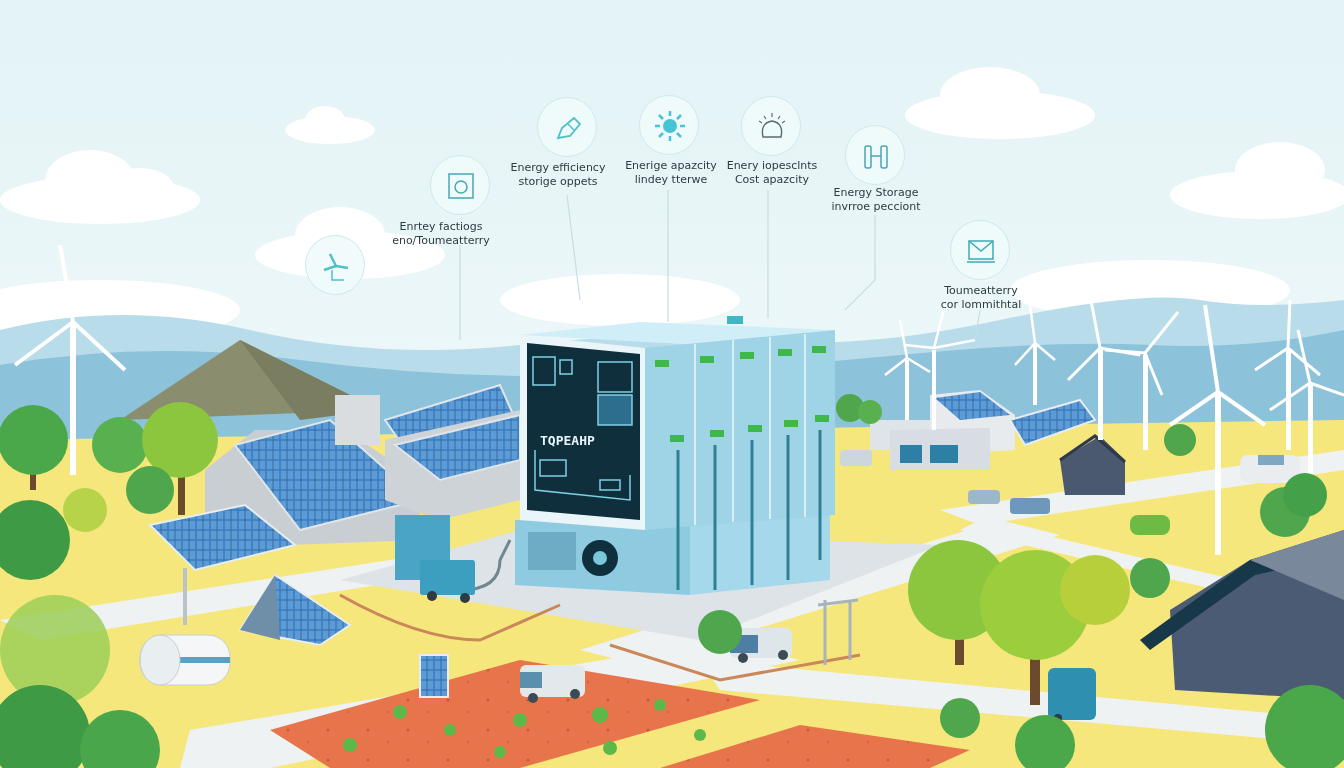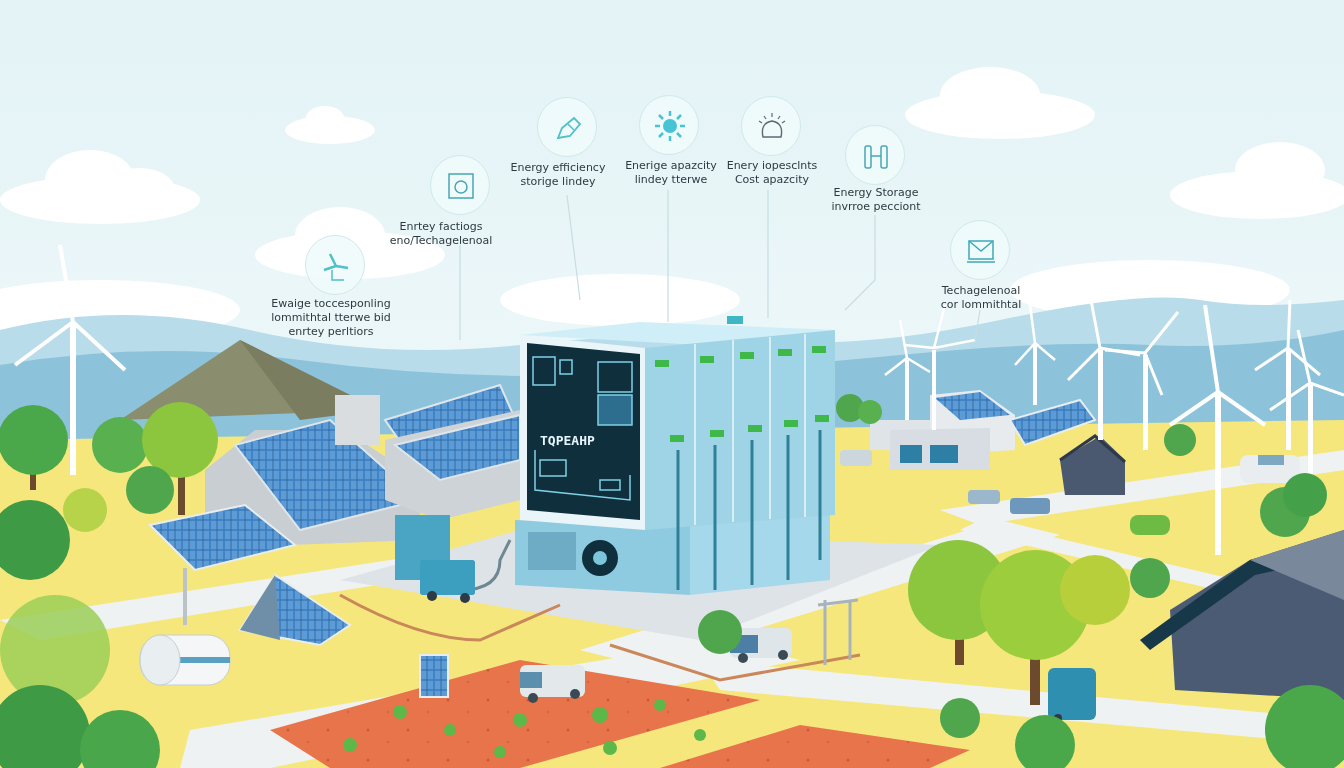--- a/index.html
+++ b/index.html
@@ -310,46 +310,41 @@
   </g>
 </svg>
 
 
 <div class="icon-circle" style="left:335px;top:235px">
   <svg viewBox="0 0 36 36">
         <path d="M18 18 L12 6 M18 18 L6 22 M18 18 L30 20" stroke="#4fc0c8" stroke-width="2.5" fill="none"></path>
         <path d="M14 22 L14 32 L26 32" stroke="#4fc0c8" stroke-width="1.5" fill="none"></path>
       </svg>
 </div>
-<div class="label" style="left:331px;top:297px">
-  <div>Ewaige toccesponling</div>
-      <div>lommithtal tterwe bid</div>
-      <div>enrtey perltiors</div>
-</div>
 
 <div class="icon-circle" style="left:460px;top:155px">
   <svg viewBox="0 0 36 36">
         <rect x="6" y="6" width="24" height="24" fill="none" stroke="#4aa5b4" stroke-width="1.5"></rect>
         <circle cx="18" cy="19" r="6" fill="none" stroke="#4aa5b4" stroke-width="1.5"></circle>
       </svg>
 </div>
 <div class="label" style="left:441px;top:220px">
   <div>Enrtey factiogs</div>
-      <div>eno/Techagelenoal</div>
+      <div>eno/Toumeatterry</div>
 </div>
 
 <div class="icon-circle" style="left:567px;top:97px">
   <svg viewBox="0 0 36 36">
         <path d="M8 28 L12 18 L24 8 L30 14 L20 26 Z" fill="none" stroke="#4fc0c8" stroke-width="1.8"></path>
         <line x1="18" y1="14" x2="24" y2="20" stroke="#4fc0c8" stroke-width="1.5"></line>
       </svg>
 </div>
 <div class="label" style="left:558px;top:161px">
   <div>Energy efficiency</div>
-      <div>storige lindey</div>
+      <div>storige oppets</div>
 </div>
 
 <div class="icon-circle" style="left:669px;top:95px">
   <svg viewBox="0 0 36 36">
         <circle cx="18" cy="18" r="7" fill="#46c3d4"></circle>
         <g stroke="#46c3d4" stroke-width="2.5">
           <line x1="18" y1="3" x2="18" y2="8"></line>
           <line x1="18" y1="28" x2="18" y2="33"></line>
           <line x1="3" y1="18" x2="8" y2="18"></line>
           <line x1="28" y1="18" x2="33" y2="18"></line>
@@ -395,16 +390,16 @@
 </div>
 
 <div class="icon-circle" style="left:980px;top:220px">
   <svg viewBox="0 0 36 36">
         <rect x="6" y="8" width="24" height="18" fill="none" stroke="#3fa9b8" stroke-width="1.5"></rect>
         <path d="M6 8 L18 18 L30 8" fill="none" stroke="#3fa9b8" stroke-width="1.5"></path>
         <line x1="4" y1="29" x2="32" y2="29" stroke="#3fa9b8" stroke-width="1.5"></line>
       </svg>
 </div>
 <div class="label" style="left:981px;top:284px">
-  <div>Techagelenoal</div>
+  <div>Toumeatterry</div>
       <div>cor lommithtal</div>
 </div>
 </div>
 
 </body></html>

